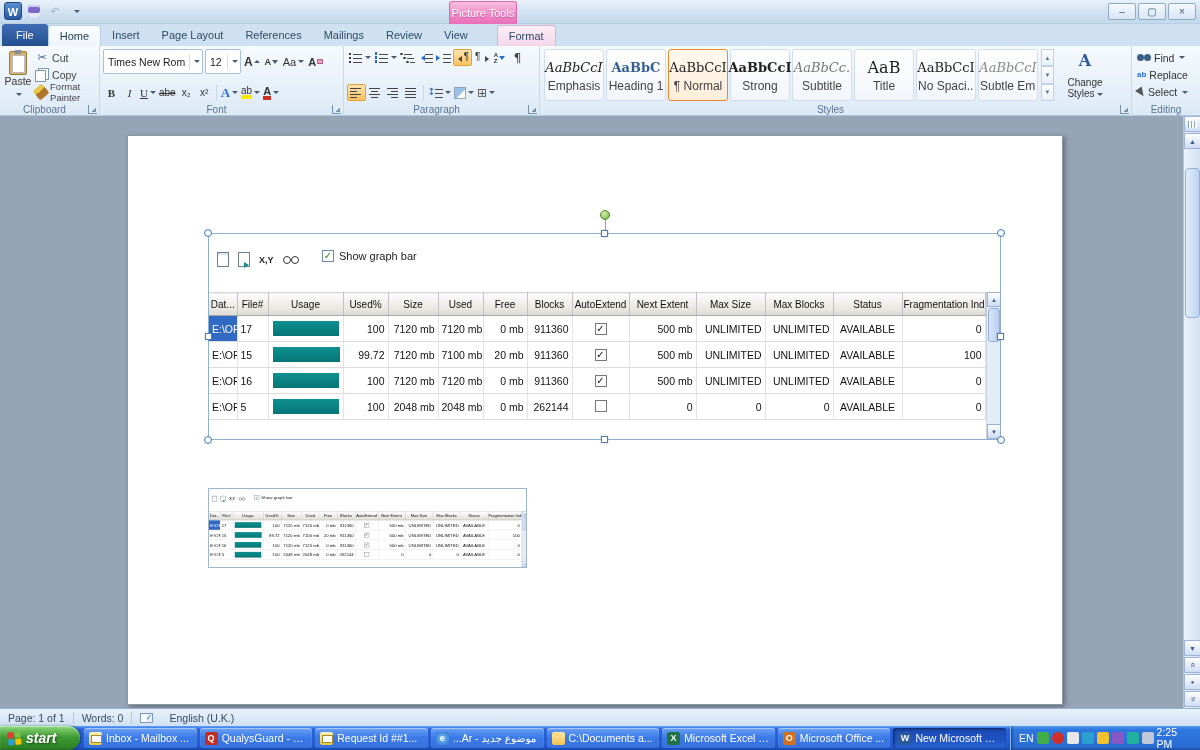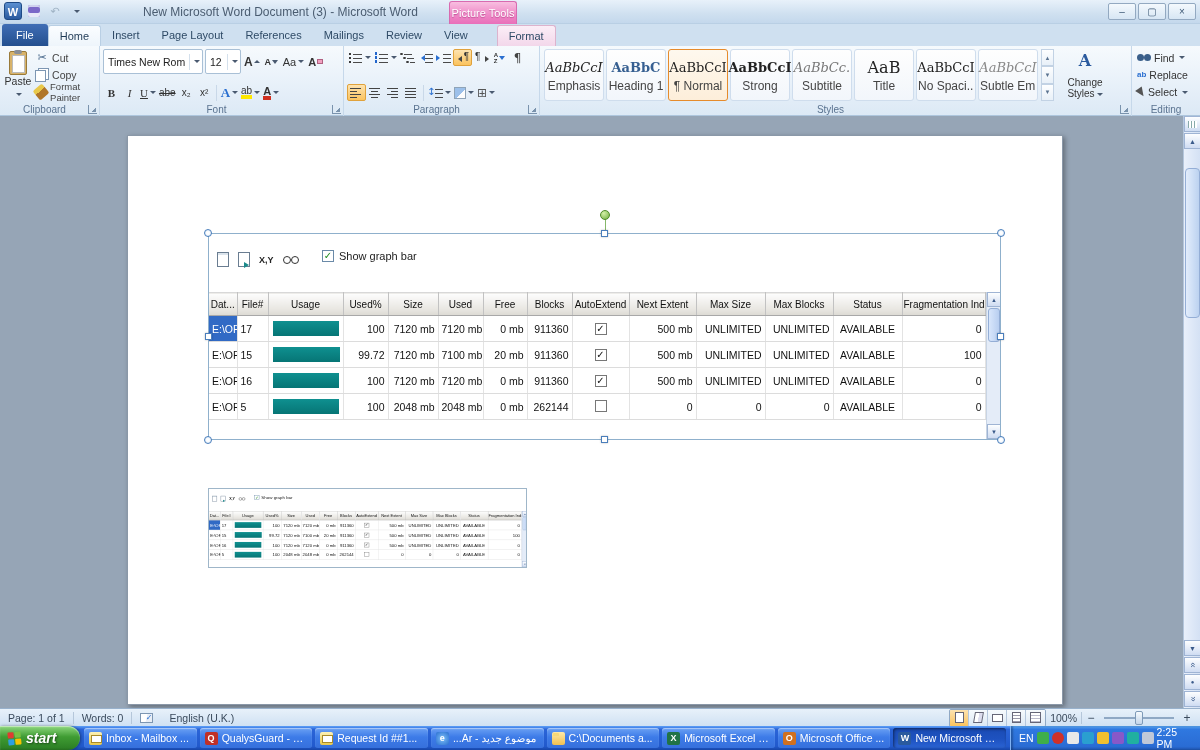--- a/index.html
+++ b/index.html
@@ -272,21 +272,20 @@
     <div class="qat">
       <span class="appicon">W</span>
       <span class="qbtn">
           <span class="ic-save"></span>
         </span>
       <span class="qbtn undo-dim">↶</span>
       <span class="qbtn">
           <span class="da"></span>
         </span>
     </div>
-    <span class="wtitle">New Microsoft Word Document (3) - Microsoft Word</span>
     <div class="pt-label">Picture Tools</div>
     <div class="wctrl">
       <span class="wbtn">–</span>
       <span class="wbtn">▢</span>
       <span class="wbtn">×</span>
     </div>
   </div>
 
   <div class="tabsrow">
     <div class="ftab">File</div>
@@ -832,47 +831,20 @@
 
   <div class="statusbar">
     <div class="sb-item">Page: 1 of 1</div>
     <span class="sb-sep"></span>
     <div class="sb-item">Words: 0</div>
     <span class="sb-sep"></span>
     <div class="sb-item">
         <span class="ic-book"></span>
       </div>
     <div class="sb-item">English (U.K.)</div>
-    <div class="sb-right">
-      <div class="viewbtns">
-        <span class="vwb active">
-            <i></i>
-          </span>
-        <span class="vwb">
-            <i class="book"></i>
-          </span>
-        <span class="vwb">
-            <i class="web"></i>
-          </span>
-        <span class="vwb">
-            <i class="outl"></i>
-          </span>
-        <span class="vwb">
-            <i class="draft"></i>
-          </span>
-      </div>
-      <span>100%</span>
-      <span class="sb-sep"></span>
-      <span class="zpm">−</span>
-      <span class="zoomtrack">
-        <span class="notch"></span>
-        <span class="thumb"></span>
-      </span>
-      <span class="zpm">+</span>
-    </div>
   </div>
 
   <div class="taskbar">
     <div class="startbtn">
       <span class="flag">
           <i class="f1"></i>
           <i class="f2"></i>
           <i class="f3"></i>
           <i class="f4"></i>
         </span>

